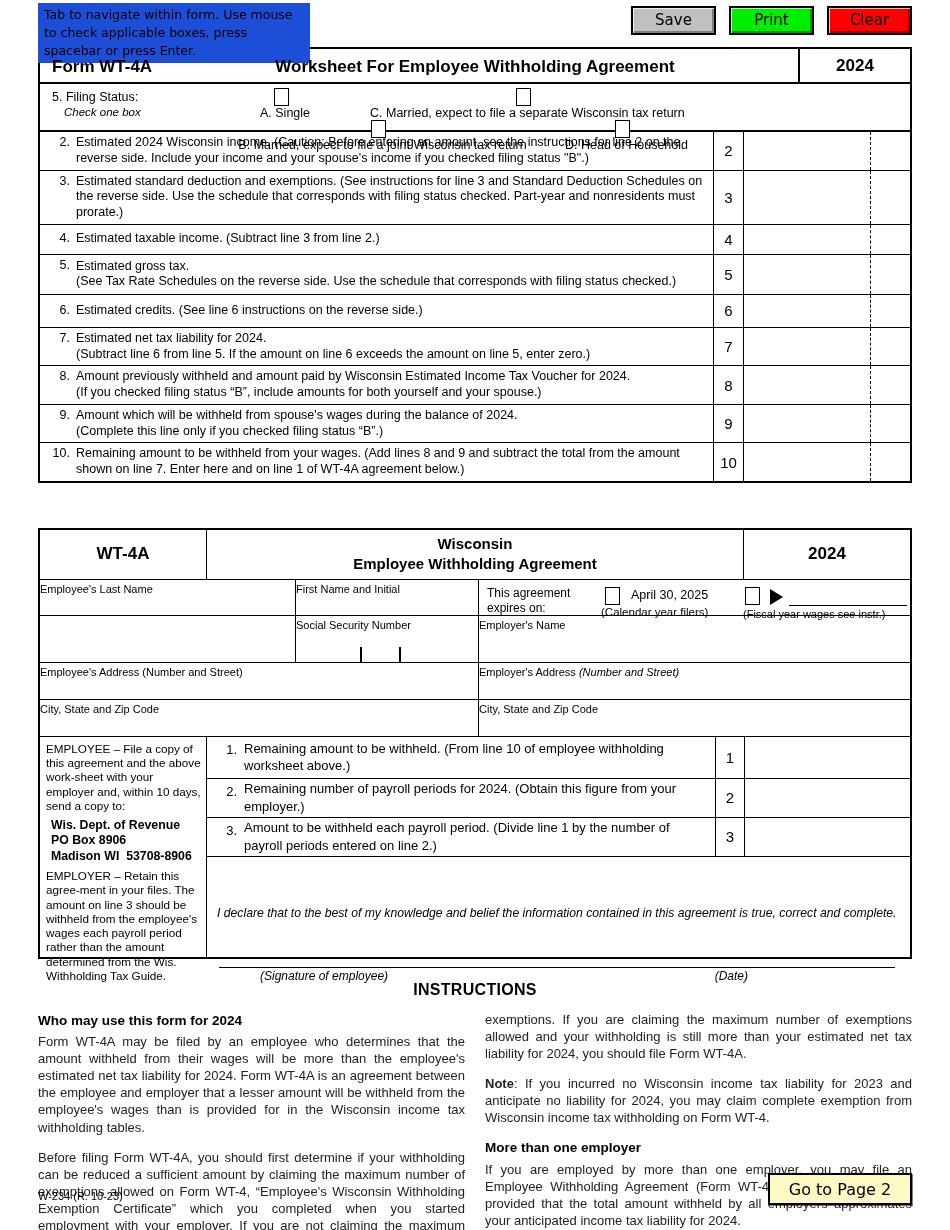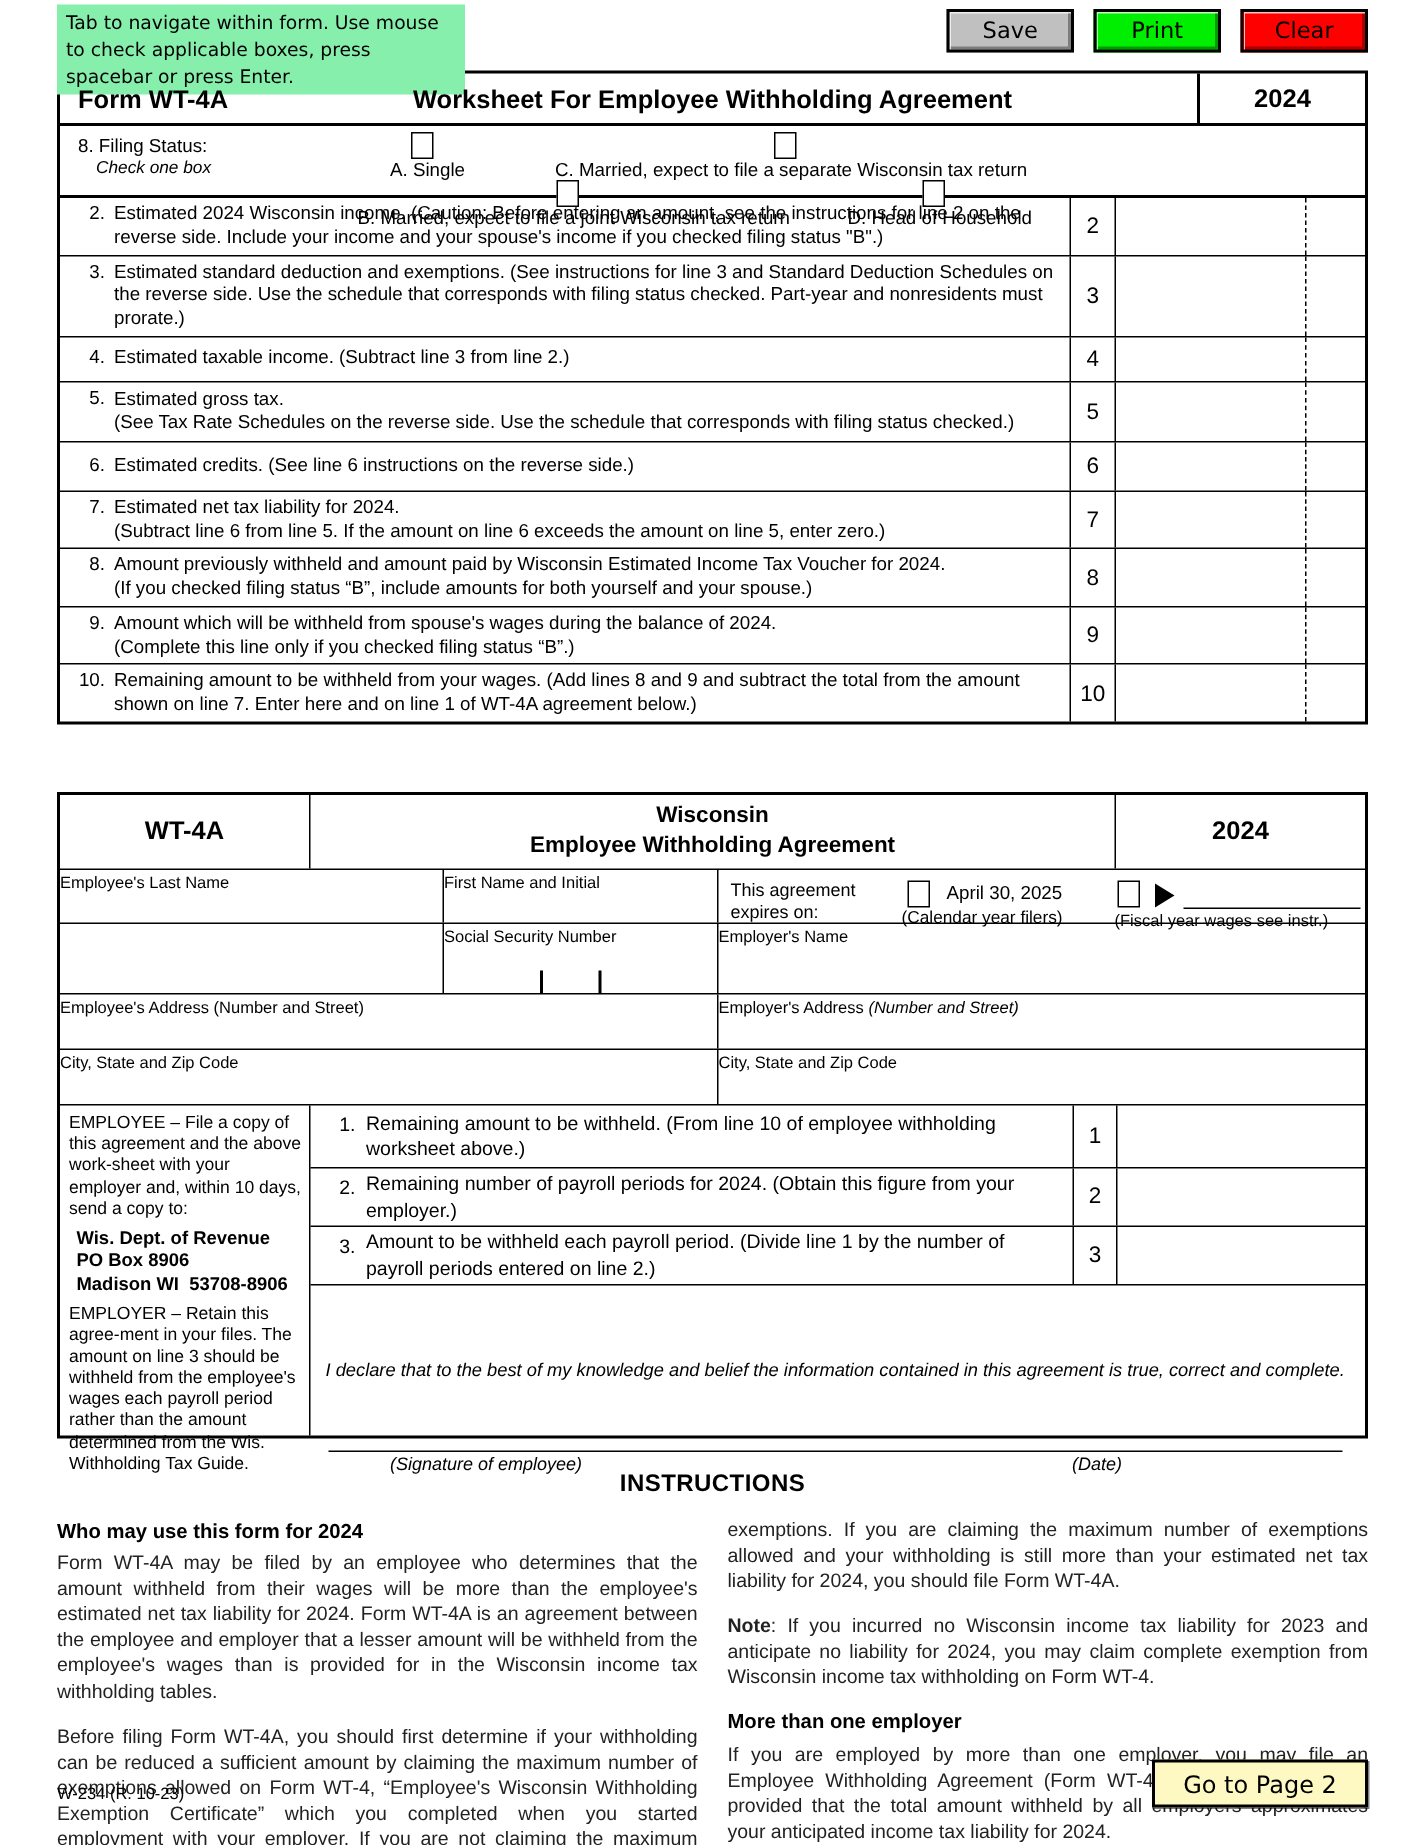--- a/index.html
+++ b/index.html
@@ -2,21 +2,21 @@
 <html><head>
 <meta charset="utf-8">
 <style>
   * { margin:0; padding:0; box-sizing:border-box; }
   html,body { background:#ffffff; }
   body { width:950px; height:1230px; font-family:"Liberation Sans", sans-serif; color:#000; }
   .page { position:relative; width:950px; height:1230px; padding:3px 38px 0 38px; }
 
   
   .topbar { display:flex; align-items:flex-start; height:42px; font-family:"DejaVu Sans", sans-serif; }
-  .nav-note { background:#86efac; color:#000; font-size:12.5px; line-height:1.45; padding:3px 6px; width:272px; }
+  .nav-note { background:#1d4ed8; color:#000; font-size:12.5px; line-height:1.45; padding:3px 6px; width:272px; }
   .topbar-btns { margin-left:auto; display:flex; gap:13px; padding-top:3px; }
   .tb-btn { width:85px; height:29px; border:2px solid #000; font-family:"DejaVu Sans", sans-serif;
             font-size:15px; color:#000; text-align:center; line-height:25px; cursor:pointer;
             box-shadow: inset 1px 1px 0 rgba(255,255,255,.75), inset -2px -2px 0 rgba(0,0,0,.35); }
   .tb-save  { background:#c0c0c0; }
   .tb-print { background:#00ee00; }
   .tb-clear { background:#ff0000; }
 
   
   .ws { border:2px solid #000; margin-top:2px; }
@@ -136,21 +136,21 @@
 
   <div class="ws">
     <div class="ws-head">
       <div class="ws-form-label">Form WT-4A</div>
       <div class="ws-title">Worksheet For Employee Withholding Agreement</div>
       <div class="ws-year">2024</div>
     </div>
 
     <div class="ws-filing">
       <div class="filing-label">
-        <div>8.  Filing Status:</div>
+        <div>5.  Filing Status:</div>
         <div class="sub">Check one box</div>
       </div>
       <div class="filing-opts">
         <div class="opt-row">
           <div class="opt opt-a">
             <span class="cb"></span>
             <span>A.  Single</span>
           </div>
           <div class="opt">
             <span class="cb"></span>

